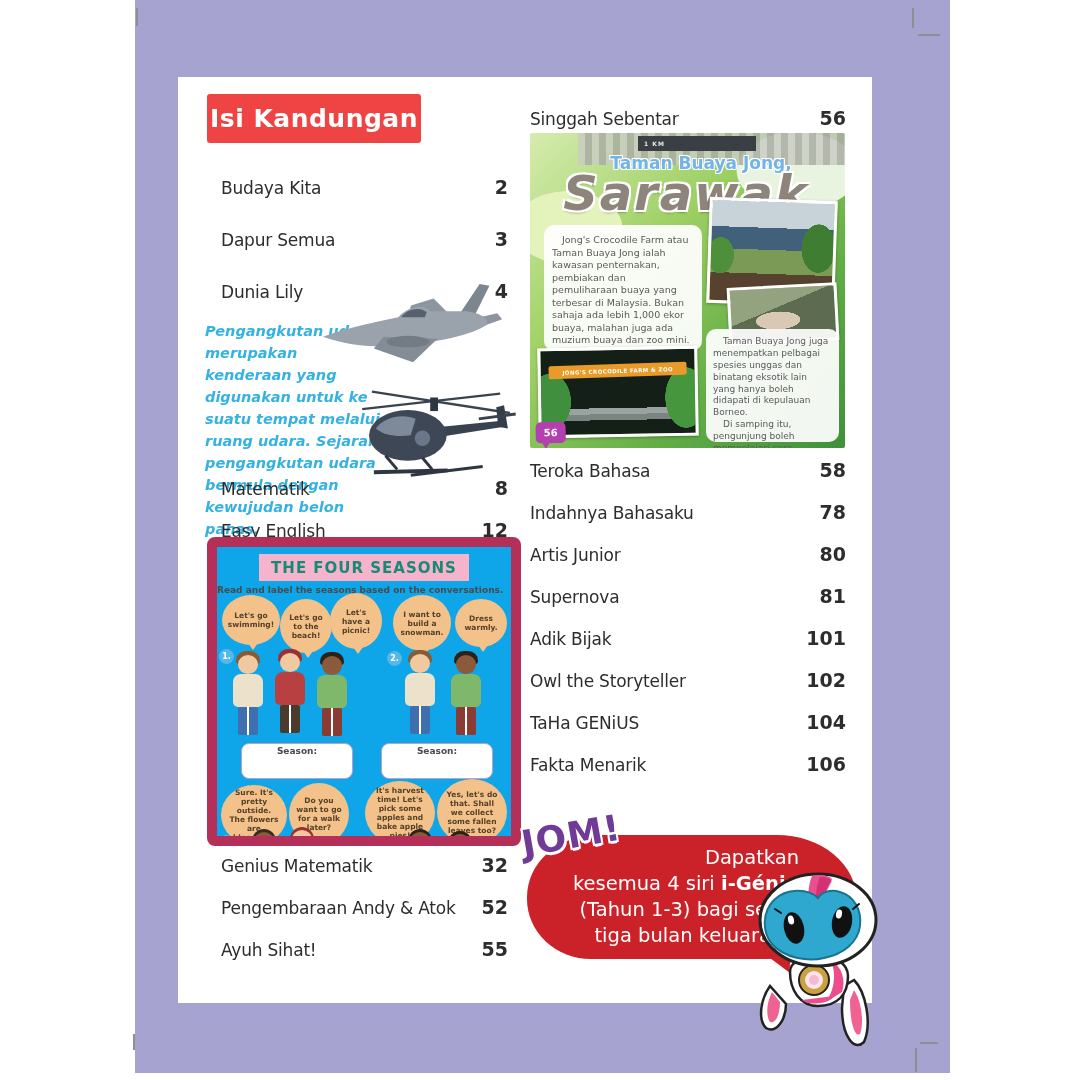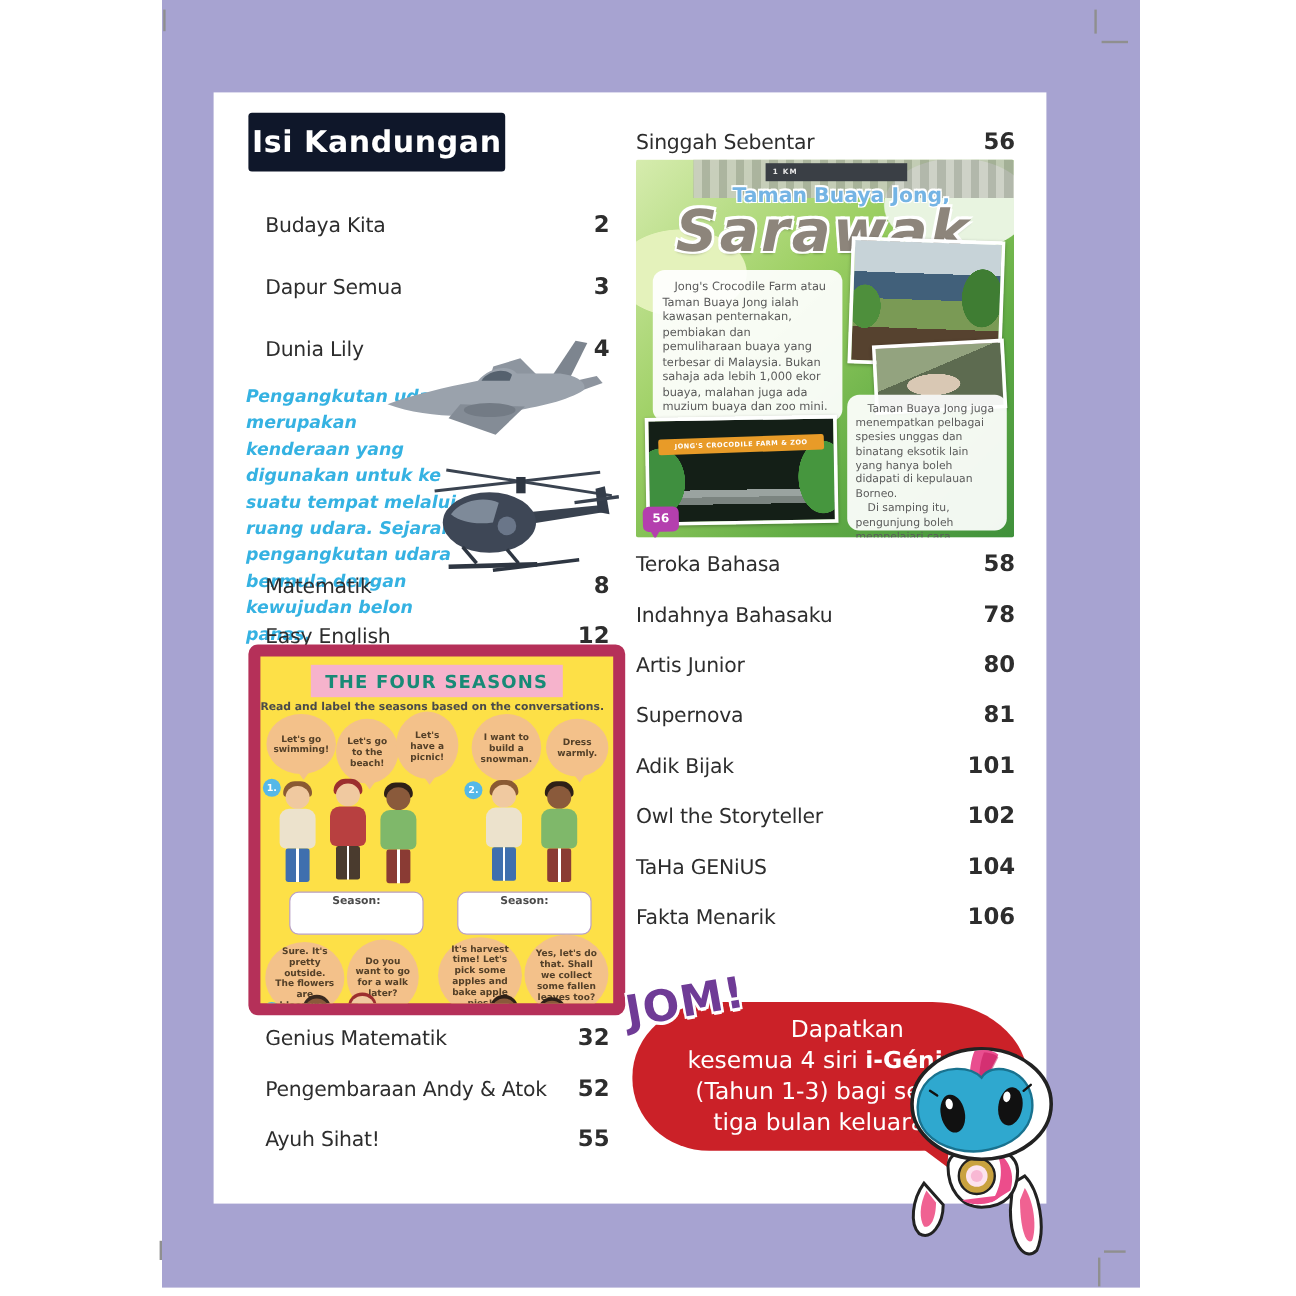--- a/index.html
+++ b/index.html
@@ -7,41 +7,41 @@
   body { font-family:"DejaVu Sans","Liberation Sans",sans-serif; }
   .canvas { position:relative; width:1080px; height:1080px; background:#fff; overflow:hidden; }
 
   .purple-bg { position:absolute; left:135px; top:0; width:815px; height:1073px; background:#a7a3d1; }
   .crop-mark { position:absolute; background:#8f8f8f; }
 
   .page { position:absolute; left:178px; top:77px; width:694px; height:926px; background:#ffffff; }
 
   
   .title-box { position:absolute; left:29px; top:17px; width:214px; height:49px;
-    background:#0f172a; border-radius:3px; display:flex; align-items:center; justify-content:center; }
+    background:#ef4444; border-radius:3px; display:flex; align-items:center; justify-content:center; }
   .title-box span { color:#fff; font-weight:bold; font-size:25px; letter-spacing:.5px; }
 
   
   .toc-row { position:absolute; display:flex; justify-content:space-between; align-items:baseline; }
   .toc-row.left  { left:43px;  width:287px;gap:20px; }
   .toc-row.right { left:352px; width:316px; }
   .toc-label { font-weight:normal; font-size:17px; color:#2d2d2d; letter-spacing:-.2px; white-space:nowrap; }
   .toc-page  { font-weight:bold; font-size:19px; color:#2d2d2d; }
   .toc-row.long .toc-label { font-size:14.5px; }
 
   
   .lily-caption { position:absolute; left:27px; top:243px; width:180px;
     color:#35b2e2; font-size:14.5px; line-height:22px; font-style:oblique; font-weight:bold; }
 
   .jet  { position:absolute; left:137px; top:198px; width:196px; height:105px; }
   .heli { position:absolute; left:175px; top:303px; width:168px; height:102px; }
 
   
   .fs-card { position:absolute; left:29px; top:460px; width:314px; height:309px;
-    border:10px solid #b53059; border-radius:8px; background:#fde047; overflow:hidden; }
+    border:10px solid #b53059; border-radius:8px; background:#0ea5e9; overflow:hidden; }
   .fs-inner { position:relative; width:100%; height:100%; }
   .fs-header { position:absolute; left:42px; top:7px; width:210px; height:27px; background:#f6b3cc;
     display:flex; align-items:center; justify-content:center; }
   .fs-header span { color:#178a76; font-weight:bold; font-size:15px; letter-spacing:1px; }
   .fs-instruction { position:absolute; left:0; top:38px; width:100%; 
     font-size:9px; color:#4a4a4a; font-weight:bold; }
   .bubble { position:absolute; background:#f3c18a; border-radius:50%;
     display:flex; align-items:center; justify-content:center; text-align:center;
     font-size:7.5px; font-weight:bold; line-height:1.2; color:#544028; padding:7px; }
   .bubble:after { content:""; position:absolute; bottom:-5px; left:45%;
@@ -111,21 +111,21 @@
   .promo-blob { position:absolute; inset:0; background:#cb2128;
     border-radius:70px 80px 90px 64px / 62px 66px 56px 60px; }
   .promo-tail { position:absolute; left:238px; top:104px; width:0; height:0;
     border-left:16px solid transparent; border-right:22px solid transparent;
     border-top:34px solid #cb2128; transform:rotate(-28deg); }
   .promo-jom { position:absolute; left:-6px; top:-20px; font-size:36px; font-weight:bold;
     color:#6f3b96; transform:rotate(-10deg); letter-spacing:1px;
     text-shadow:-2px -2px 0 #fff,2px -2px 0 #fff,-2px 2px 0 #fff,2px 2px 0 #fff,0 3px 0 #fff; }
   .promo-text { position:absolute; left:12px; top:10px; width:306px; text-align:center;
     color:#fff; font-size:19.5px; line-height:26px; font-weight:500; }
-  .promo-text .l1 { padding-left:120px; text-align:left; }
+  .promo-text .l1 { padding-left:120px; text-align:center; }
   .promo-text b { font-weight:bold; }
 
   .mascot { position:absolute; left:742px; top:868px; width:150px; height:195px; }
 </style>
 </head>
 <body>
 
 <div class="canvas">
   <div class="purple-bg"></div>
 

